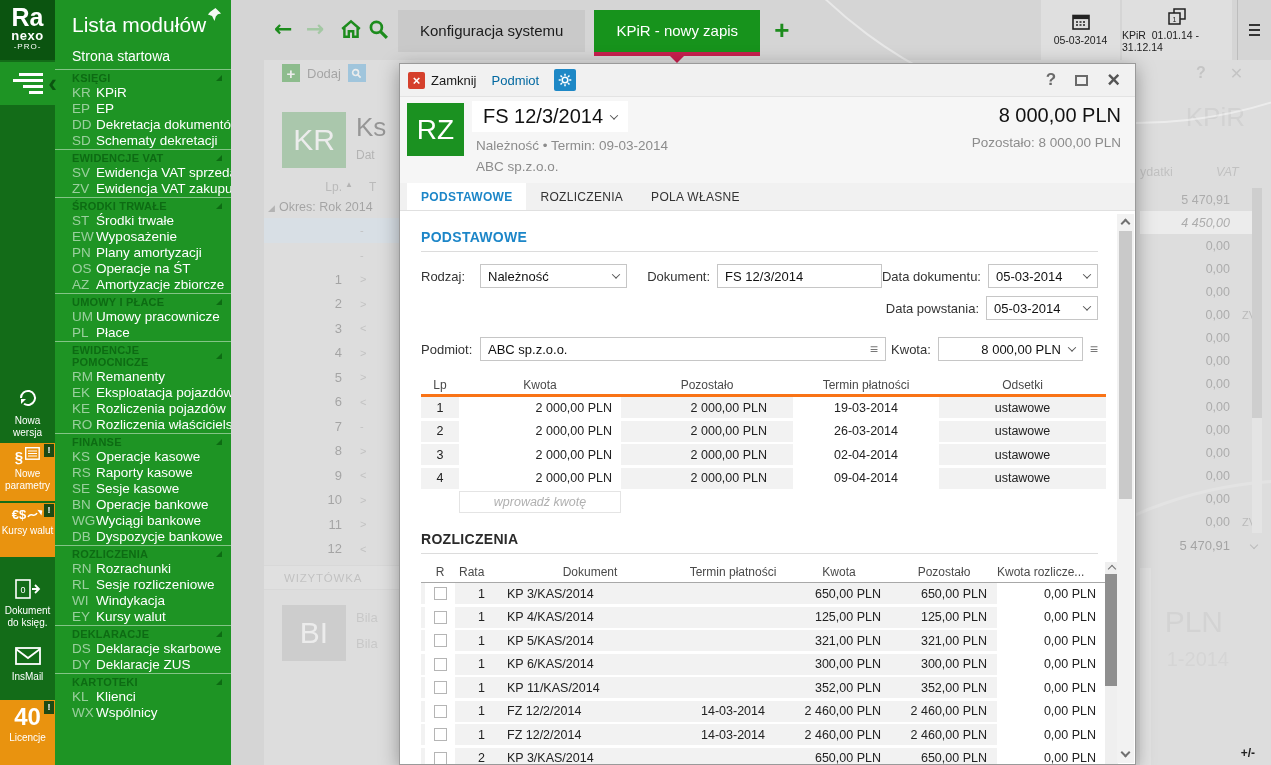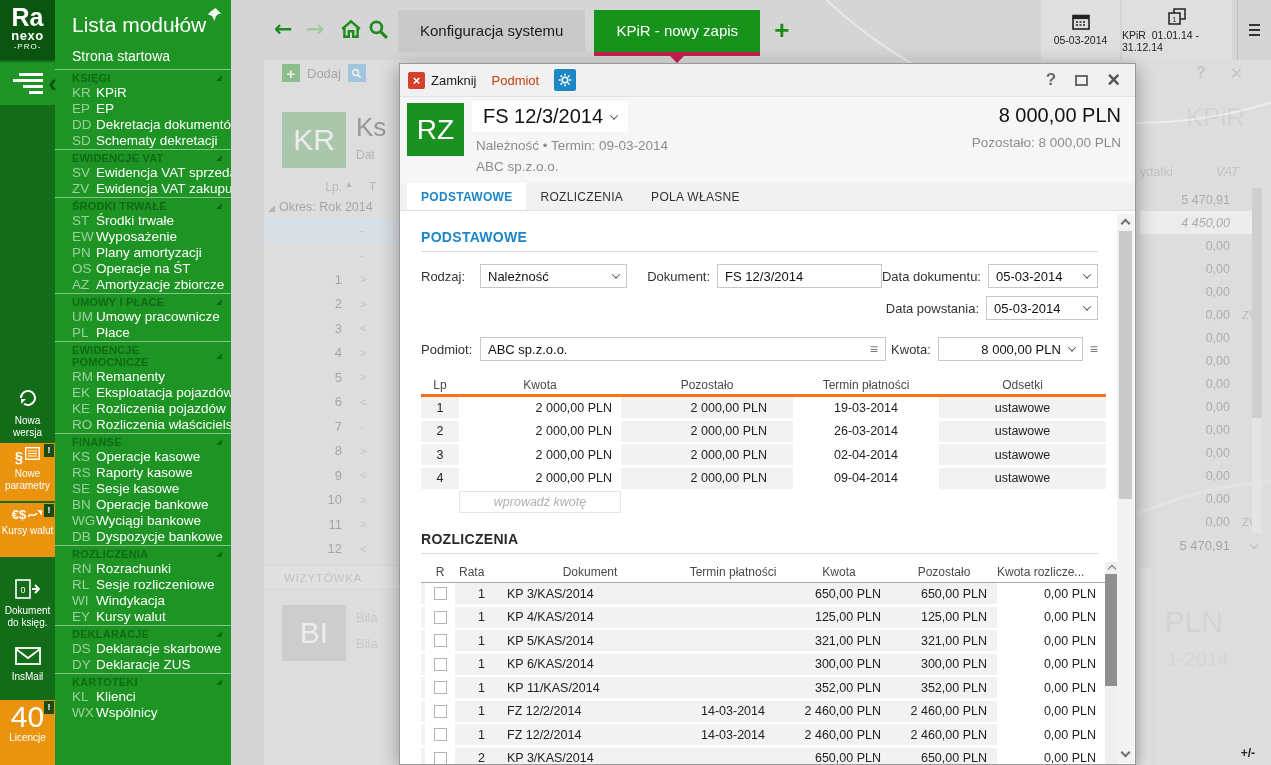--- a/index.html
+++ b/index.html
@@ -13,21 +13,21 @@
   .logo-nexo { font-size:13px; font-weight:bold; line-height:13px; letter-spacing:0.5px; }
   .logo-pro { font-size:8px; line-height:10px; letter-spacing:1px; }
   .module-tile { position:absolute; left:0; top:62px; width:55px; height:43px; background:#1e9424; display:flex; flex-direction:column; justify-content:center; align-items:flex-end; gap:3px; padding-right:12px; }
   .module-tile i { display:block; height:3px; background:#fff; }
   .module-tile .b1{width:24px;} .module-tile .b2{width:30px;} .module-tile .b3{width:20px;} .module-tile .b4{width:14px;}
   .notch { position:absolute; right:-2px; top:10px; color:#0b5410; font-size:26px; font-weight:bold; line-height:22px; }
   .rail-item { position:absolute; left:0; width:55px; text-align:center; color:#fff; cursor:pointer; padding:4px 0; }
   .rail-item .rlabel { font-size:10px; line-height:11.5px; margin-top:2px; }
   .rail-item.orange { background:#e9930f; }
   .alert-badge { position:absolute; top:1px; right:1px; width:10px; height:13px; background:#1c4a14; color:#fff; font-size:9px; font-weight:bold; line-height:13px; }
-  .big-num { font-size:30px; font-weight:400; line-height:26px; }
+  .big-num { font-size:24px; font-weight:700; line-height:26px; }
 
   
   .sidebar { position:absolute; left:55px; top:0; width:176px; height:765px; background:#1e9424; color:#fff; z-index:19; overflow:hidden; }
   .pin { position:absolute; top:7px; right:9px; opacity:0.95; cursor:pointer; }
   .side-title { font-size:21px; font-weight:300; padding:13px 0 9px 17px; }
   .home-item { font-size:14px; padding:2px 0 5px 17px; cursor:pointer; }
   .sec { border-top:1px solid rgba(255,255,255,0.45); padding-top:1px; }
   .sec-h { display:flex; justify-content:space-between; align-items:center; padding:1px 9px 1px 17px; cursor:pointer; }
   .sec-h span.t { font-size:11px; font-weight:bold; color:#0d6b13; letter-spacing:0.2px; }
   .tri { width:0; height:0; border-left:6px solid transparent; border-bottom:6px solid #0d6b13; }
@@ -102,21 +102,21 @@
   .bgr-pln { position:absolute; top:545px; right:48px; font-size:30px; font-weight:300; color:#c4c4c4; }
   .bgr-period { position:absolute; top:588px; right:42px; font-size:20px; font-weight:300; color:#c8c8c8; }
   .bgr-lscroll { position:absolute; left:0; top:508px; width:11px; height:197px; background:#e9e9e9; }
   .plusminus { position:absolute; right:16px; bottom:5px; font-size:12px; font-weight:bold; color:#222; z-index:4; }
 
   
   .dialog { position:absolute; left:399px; top:63px; width:737px; height:702px; background:#fff; border:1px solid #9a9a9a; box-shadow:0 4px 18px rgba(0,0,0,0.35); z-index:30; overflow:hidden; }
   .dlg-toolbar { height:33px; background:#f1f1f1; border-bottom:1px solid #e3e3e3; display:flex; align-items:center; padding-left:8px; gap:15px; }
   .tool-close { display:flex; align-items:center; gap:6px; cursor:pointer; font-size:13px; color:#1a1a1a; }
   .red-x { width:17px; height:17px; background:#d5402c; border-radius:2px; color:#fff; font-size:13px; font-weight:bold; display:flex; align-items:center; justify-content:center; }
-  .tool-podmiot { font-size:13px; color:#c2410c; cursor:pointer; }
+  .tool-podmiot { font-size:13px; color:#0369a1; cursor:pointer; }
   .gear-tile { width:22px; height:22px; background:#1e88c6; border-radius:2px; display:flex; align-items:center; justify-content:center; cursor:pointer; }
   .win-icons { margin-left:auto; display:flex; align-items:center; gap:19px; padding-right:15px; }
   .w-help { font-size:17px; font-weight:bold; color:#6a6a6a; cursor:pointer; }
   .w-max { width:13px; height:11px; border:2px solid #6a6a6a; cursor:pointer; }
   .w-close { font-size:22px; font-weight:bold; color:#555; line-height:18px; cursor:pointer; }
   .dlg-header { height:86px; background:#f6f6f6; position:relative; }
   .rz-badge { position:absolute; left:7px; top:6px; width:57px; height:53px; background:#1b9121; color:#fff; font-size:28px; font-weight:300; display:flex; align-items:center; justify-content:center; }
   .title-chip { position:absolute; left:72px; top:4px; height:31px; background:#fff; display:flex; align-items:center; padding:0 11px; font-size:20px; color:#111; cursor:pointer; }
   .hdr-sub { position:absolute; left:76px; top:41px; font-size:13.5px; color:#8c8c8c; }
   .hdr-company { position:absolute; left:76px; top:62px; font-size:13.5px; color:#8c8c8c; }

